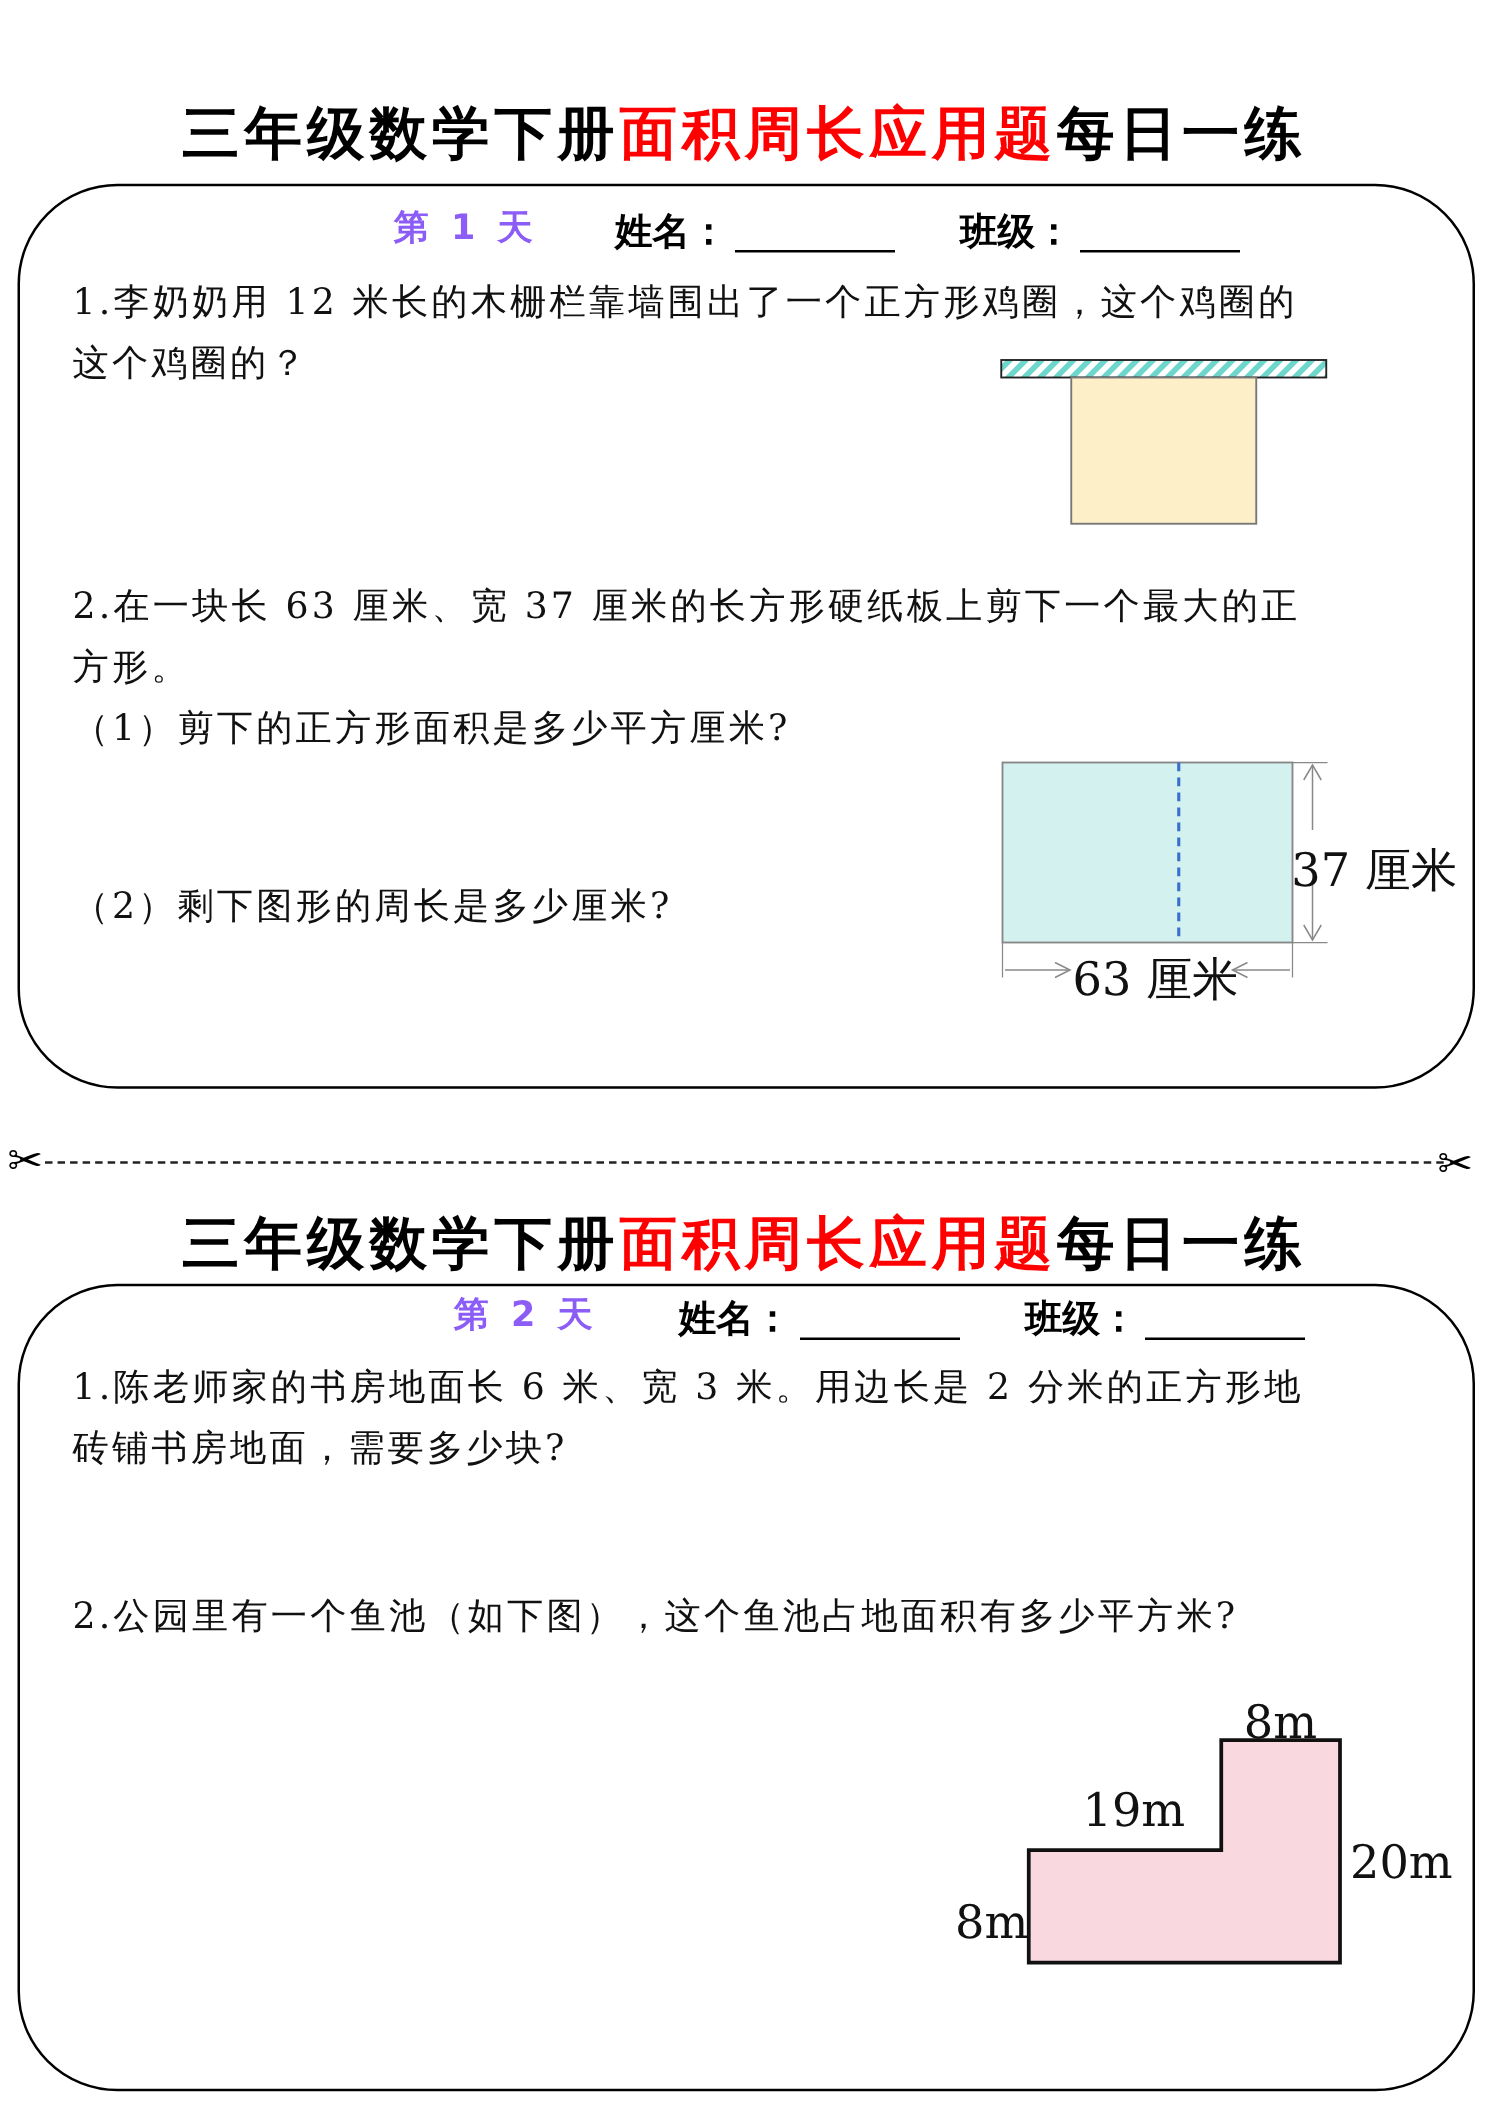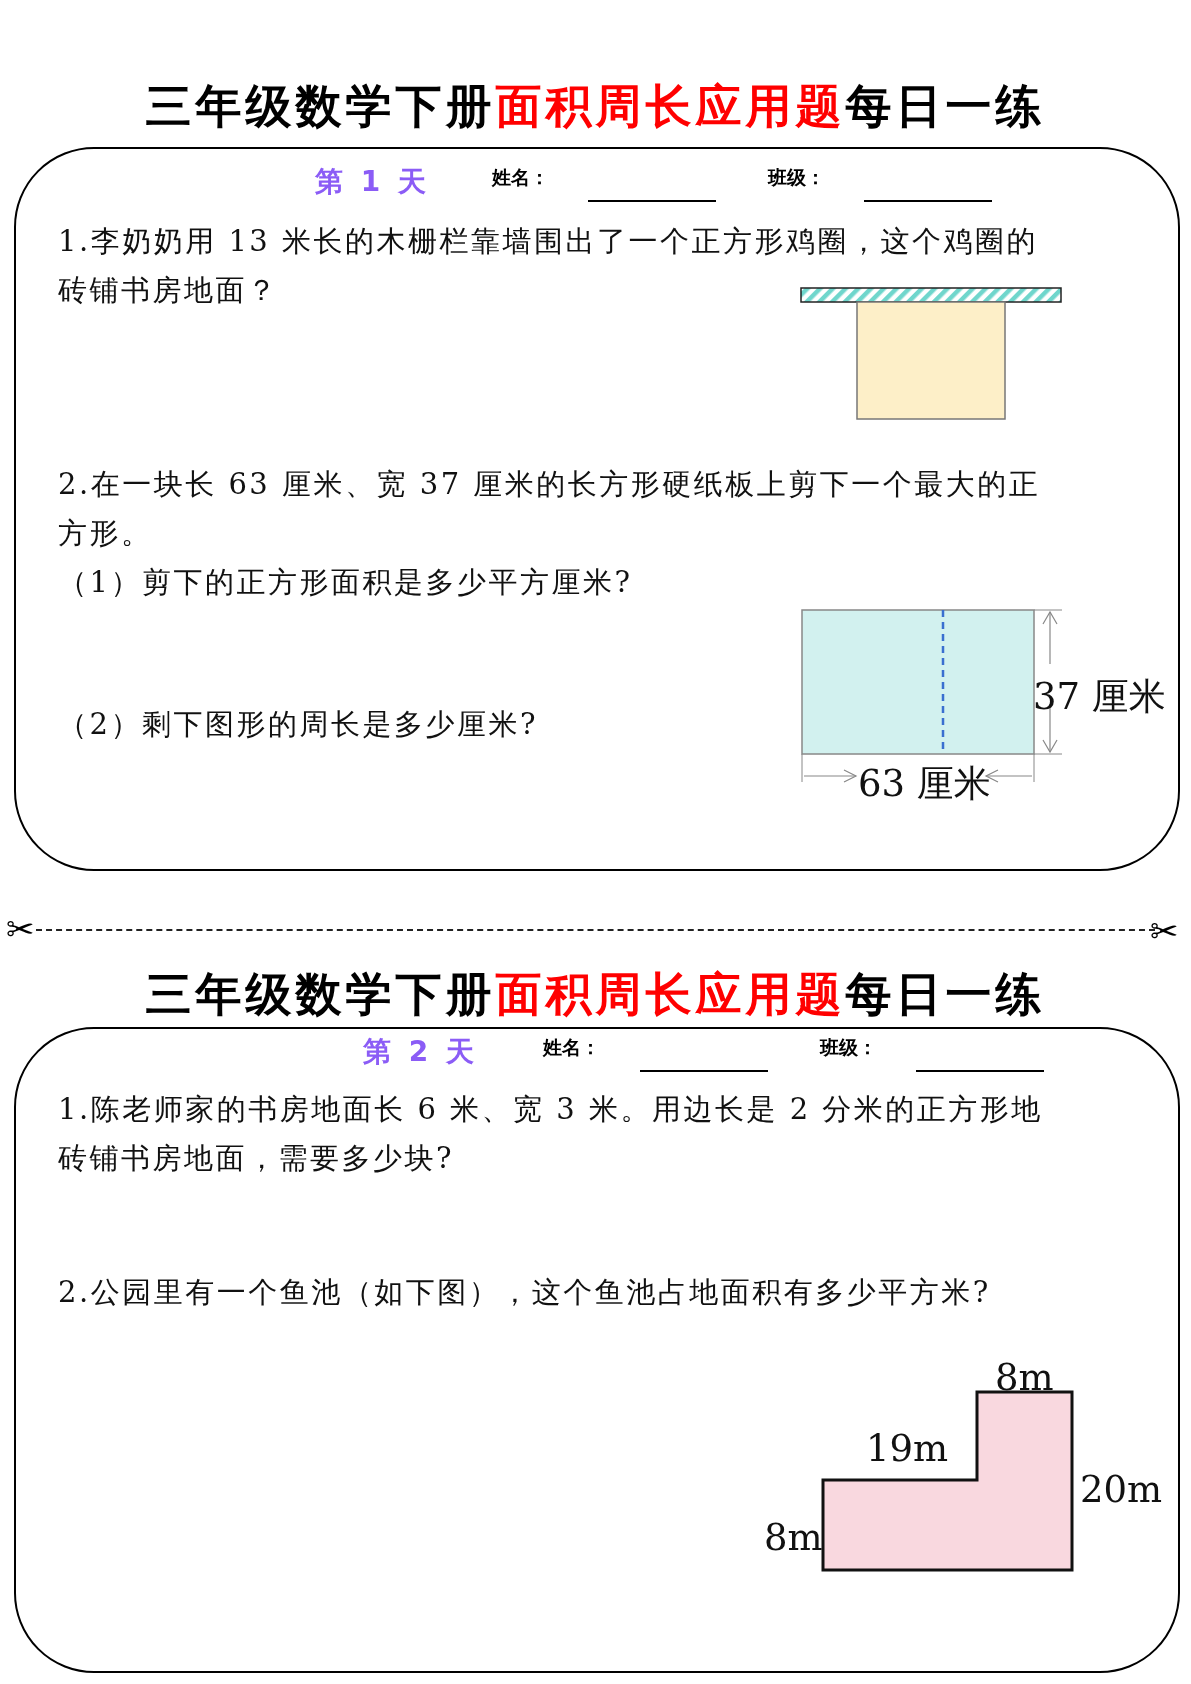--- a/index.html
+++ b/index.html
@@ -20,21 +20,21 @@
   .frame {
     position:absolute; border:2.5px solid #000; border-radius:80px;
     box-sizing:border-box; background:transparent;
   }
   .dayrow {
     position:absolute; left:0; width:1191px; height:40px;
     font-family:"DejaVu Sans", "Liberation Sans", sans-serif; font-weight:bold;
     font-size:28px;
   }
   .day { position:absolute; color:#8b5cf6; letter-spacing:4px; }
-  .lbl { position:absolute; color:#000; font-size:19px; }
+  .lbl { position:absolute; color:#000; font-size:30px; }
   .blank { position:absolute; border-bottom:2px solid #000; height:0; }
   .q {
     position:absolute; font-size:29px; line-height:48px; letter-spacing:2.5px;
     font-family:"DejaVu Serif", "Liberation Serif", serif; color:#111;
   }
   .fig-label { position:absolute; font-family:"DejaVu Serif","Liberation Serif",serif; font-size:37px; color:#111; white-space:nowrap; }
   .cutline { position:absolute; left:36px; right:36px; top:929px; border-top:2px dashed #222; }
   .scissor { position:absolute; font-size:34px; line-height:34px; color:#000; font-family:"DejaVu Sans",sans-serif; }
 </style>
 </head>
@@ -47,22 +47,22 @@
 <div class="frame" style="left:14px; top:147px; width:1166px; height:724px;"></div>
 
 <div class="dayrow" style="top:163px;">
   <span class="day" style="left:315px;">第 1 天</span>
   <span class="lbl" style="left:492px; top:2px;">姓名：</span>
   <div class="blank" style="left:588px; top:37px; width:128px;"></div>
   <span class="lbl" style="left:768px; top:2px;">班级：</span>
   <div class="blank" style="left:864px; top:37px; width:128px;"></div>
 </div>
 
-<div class="q" style="left:58px; top:217px;">1.李奶奶用 13 米长的木栅栏靠墙围出了一个正方形鸡圈，这个鸡圈的</div>
-<div class="q" style="left:58px; top:266px;">砖铺书房地面？</div>
+<div class="q" style="left:58px; top:217px;">1.李奶奶用 12 米长的木栅栏靠墙围出了一个正方形鸡圈，这个鸡圈的</div>
+<div class="q" style="left:58px; top:266px;">这个鸡圈的？</div>
 
 <svg class="abs" style="left:796px; top:284px;" width="274" height="142">
   <defs>
     <pattern id="hatch" patternUnits="userSpaceOnUse" width="9" height="9" patternTransform="rotate(45)">
       <rect width="9" height="9" fill="#ffffff"></rect>
       <rect width="4.5" height="9" fill="#6fd6cc"></rect>
     </pattern>
   </defs>
   <rect x="5" y="4" width="260" height="14" fill="url(#hatch)" stroke="#222" stroke-width="1.5"></rect>
   <rect x="61" y="18" width="148" height="117" fill="#fdefc8" stroke="#777" stroke-width="1.5"></rect>

